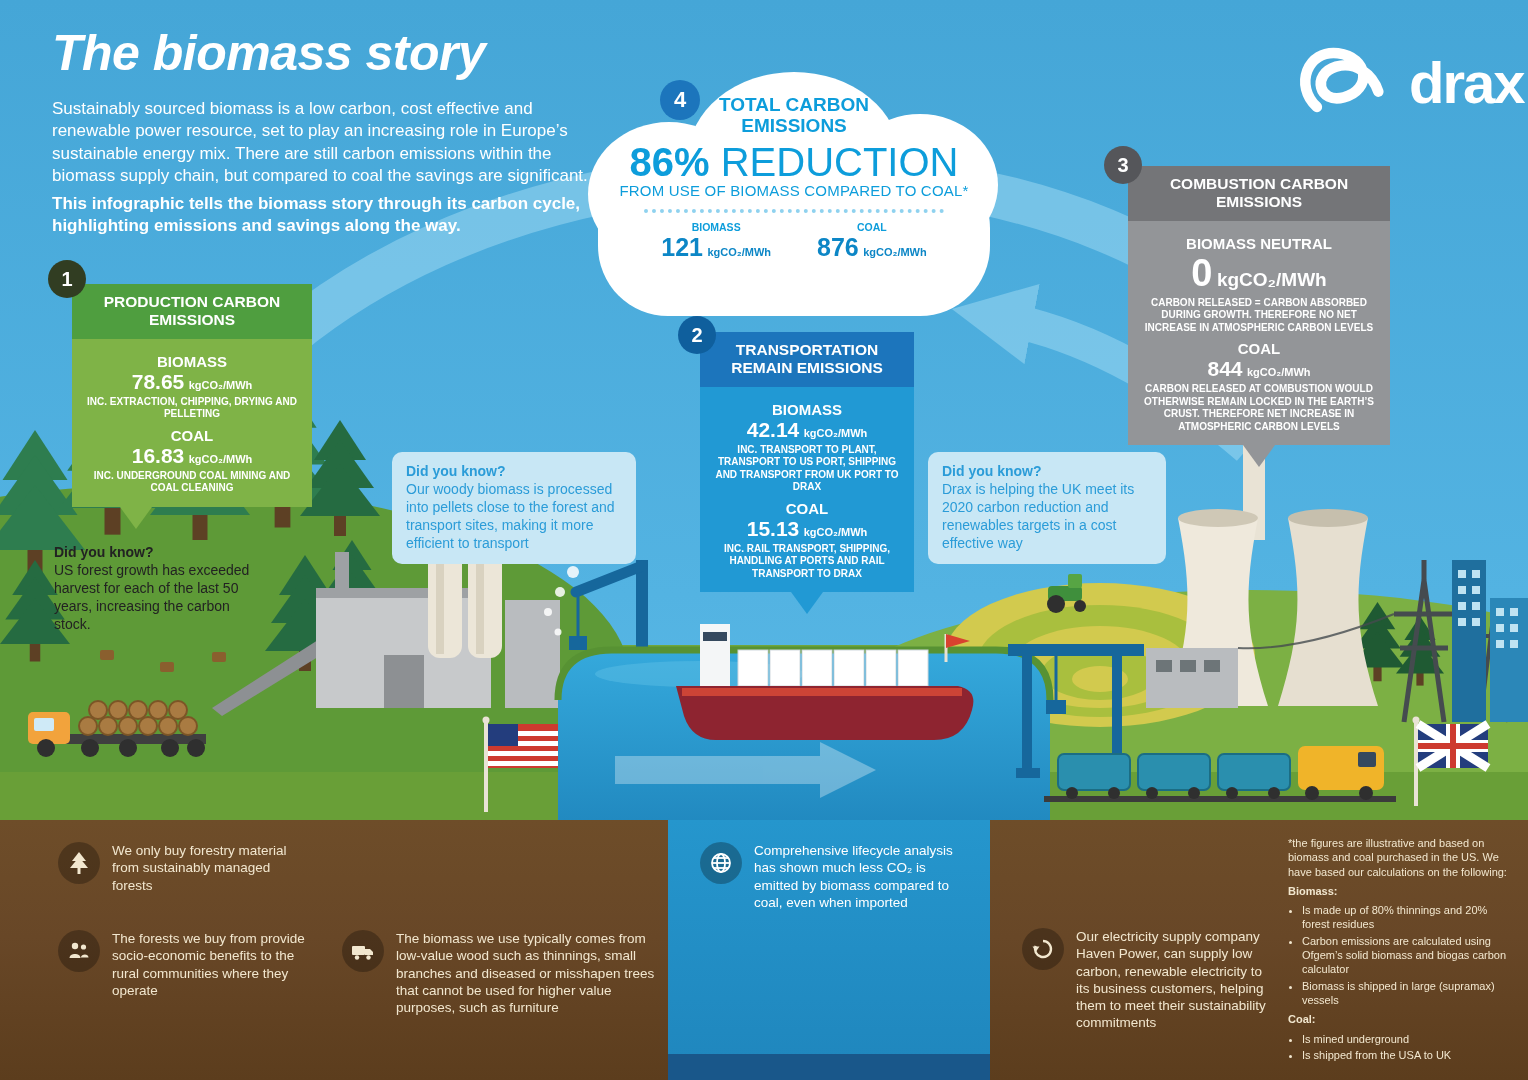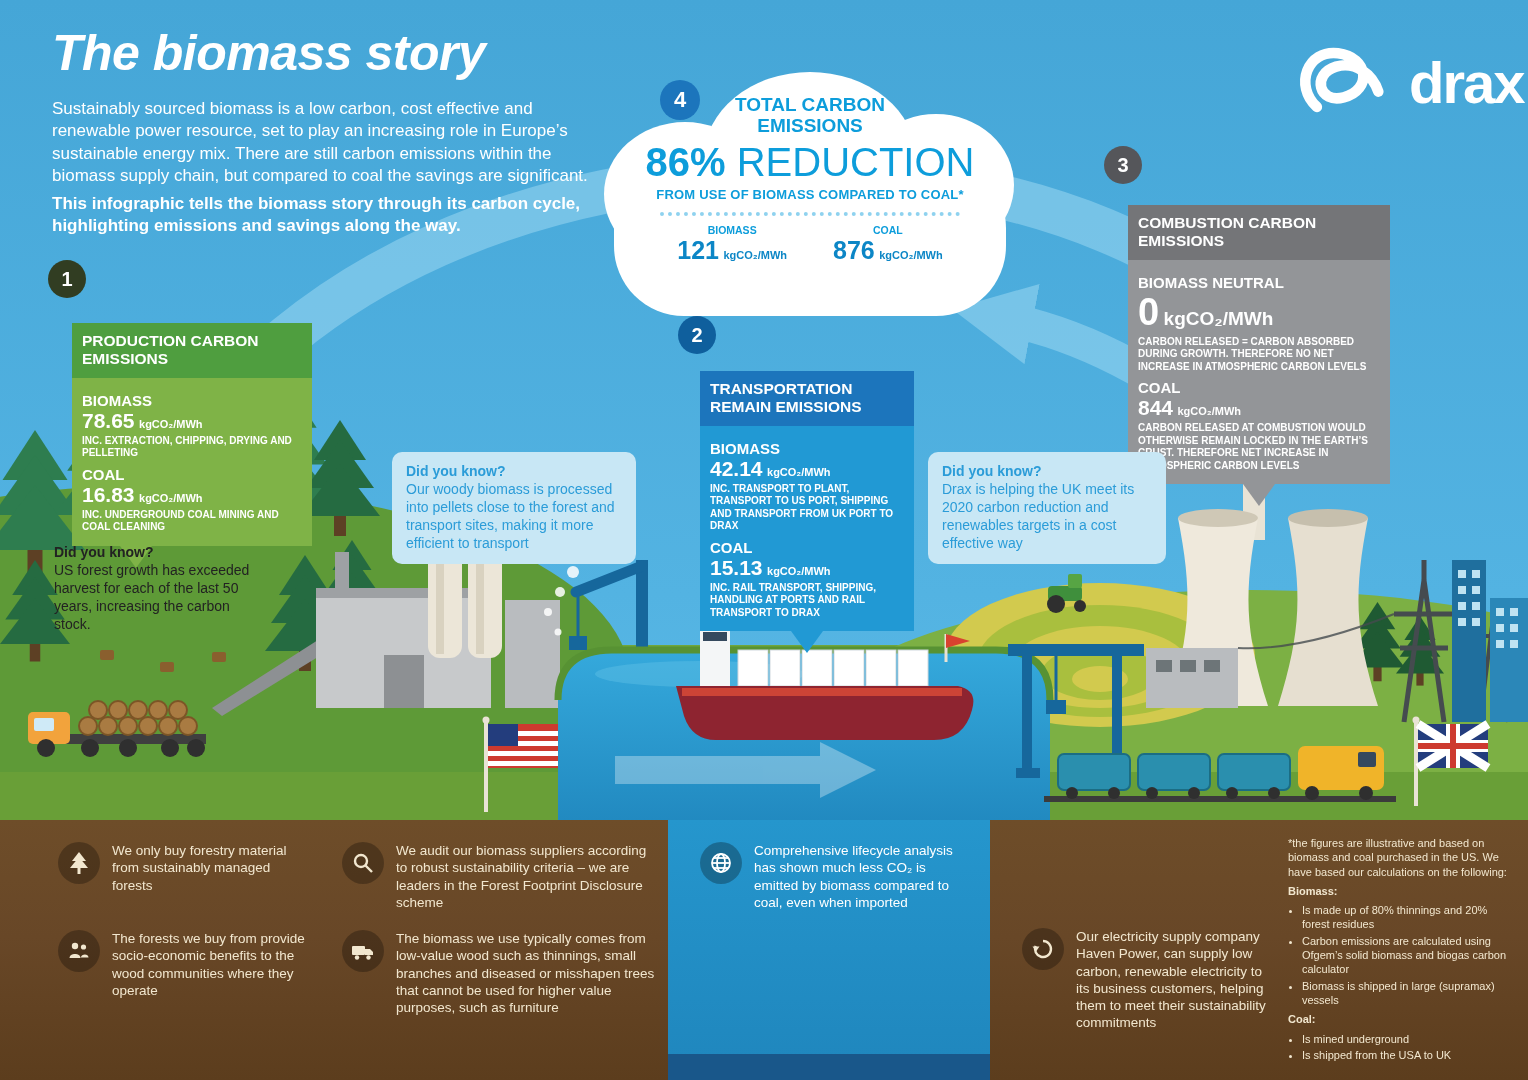--- a/index.html
+++ b/index.html
@@ -10,47 +10,47 @@
   .arcs{z-index:1}.scene{z-index:2}
 
   
   .title{position:absolute;left:52px;top:24px;z-index:5;color:#fff;font-size:50px;font-weight:bold;letter-spacing:-.5px;font-style:italic;}
   .intro{position:absolute;left:52px;top:98px;width:548px;z-index:5;color:#fff;font-size:17px;line-height:1.32;}
   .intro-em{position:absolute;left:52px;top:193px;width:548px;z-index:5;color:#fff;font-size:17px;font-weight:bold;line-height:1.3;}
   .logo{position:absolute;left:1290px;top:34px;z-index:5;display:flex;align-items:center;color:#fff;gap:23px;}
   .logo-text{font-size:58px;font-weight:bold;letter-spacing:-2px;}
 
   
-  .cloud{position:absolute;left:612px;top:74px;width:396px;height:246px;z-index:6;}
+  .cloud{position:absolute;left:596px;top:74px;width:396px;height:246px;z-index:6;}
   .puff{position:absolute;background:#fff;border-radius:50%;}
   .p1{left:92px;top:-2px;width:212px;height:172px;}
   .p2{left:-8px;top:48px;width:162px;height:144px;}
   .p3{left:246px;top:40px;width:156px;height:142px;}
   .cbody{position:absolute;left:2px;top:84px;width:392px;height:158px;background:#fff;border-radius:70px;}
   .cloud-content{position:absolute;left:0;top:0;width:100%;height:100%;display:flex;flex-direction:column;align-items:center;text-align:center;padding-top:20px;color:#0d9ddb;}
   .c-title{font-weight:bold;font-size:19px;line-height:1.12;width:210px;}
   .c-headline{margin-top:5px;font-size:40px;line-height:1;white-space:nowrap;}
   .c-headline .hv{font-weight:bold;}
   .c-headline .hw{font-weight:normal;}
-  .c-sub{font-size:13px;font-weight:bold;margin-top:5px;letter-spacing:.2px;}
+  .c-sub{font-size:15px;font-weight:normal;letter-spacing:.2px;}
   .c-dots{width:300px;border-top:4px dotted #8fd2ef;margin:10px 0 8px;}
   .c-row{display:flex;gap:46px;}
   .c-flabel{font-size:10.5px;font-weight:bold;}
   .c-num{font-size:25px;font-weight:bold;color:#0c86c6;}
   .c-unit{font-size:11px;font-weight:bold;color:#0c86c6;}
 
   
   .badge{position:absolute;z-index:7;border-radius:50%;color:#fff;font-weight:bold;display:flex;align-items:center;justify-content:center;}
   #badge1{left:48px;top:260px;width:38px;height:38px;background:#313d22;font-size:20px;}
   #badge2{left:678px;top:316px;width:38px;height:38px;background:#0f5f9d;font-size:20px;}
   #badge3{left:1104px;top:146px;width:38px;height:38px;background:#55565a;font-size:20px;}
   #badge4{left:660px;top:80px;width:40px;height:40px;background:#1c75bc;font-size:22px;}
 
   
-  .ibox{position:absolute;z-index:5;color:#fff;margin-top:39px;}
+  .ibox{position:absolute;z-index:5;color:#fff;text-align:center;}
   #box1{left:72px;top:284px;width:240px;}
   #box2{left:700px;top:332px;width:214px;}
   #box3{left:1128px;top:166px;width:262px;}
   .hd{font-weight:bold;font-size:15.5px;line-height:1.18;padding:9px 10px;}
   .bd{padding:8px 10px 12px;}
   .g-hd{background:#4f9e3f;}.g-bd{background:#7fb347;}
   .b-hd{background:#1c75bc;}.b-bd{background:#2199d4;}
   .k-hd{background:#747578;}.k-bd{background:#939598;}
   .flabel{font-weight:bold;font-size:15px;margin-top:6px;}
   .fval .num{font-size:21px;font-weight:bold;}
@@ -475,32 +475,23 @@
 
     <div class="fitem" style="left:58px;top:110px;width:258px;">
       <span class="ficon">
         <svg width="24" height="24" viewBox="0 0 24 24" fill="#f2e7cf">
             <circle cx="8" cy="7" r="3.2"></circle>
             <path d="M2.5,19 C2.5,13.5 13.5,13.5 13.5,19 Z"></path>
             <circle cx="16.5" cy="8" r="2.6"></circle>
             <path d="M13.8,18.5 C14.4,14.5 21.5,14.5 21.5,18.5 Z"></path>
           </svg>
       </span>
-      <span>The forests we buy from provide socio-economic benefits to the wood communities where they operate</span>
-    </div>
-
-    <div class="fitem" style="left:342px;top:22px;width:316px;">
-      <span class="ficon">
-        <svg width="24" height="24" viewBox="0 0 24 24" fill="none" stroke="#f2e7cf" stroke-width="2.4">
-            <circle cx="10" cy="10" r="6"></circle>
-            <line x1="14.5" y1="14.5" x2="21" y2="21"></line>
-          </svg>
-      </span>
-      <span>We audit our biomass suppliers according to robust sustainability criteria – we are leaders in the Forest Footprint Disclosure scheme</span>
-    </div>
+      <span>The forests we buy from provide socio-economic benefits to the rural communities where they operate</span>
+    </div>
+
 
     <div class="fitem" style="left:342px;top:110px;width:322px;">
       <span class="ficon">
         <svg width="24" height="24" viewBox="0 0 24 24" fill="#f2e7cf">
             <rect x="1" y="7" width="13" height="9" rx="1"></rect>
             <path d="M14,10 h5 l3,3 v3 h-8 Z"></path>
             <circle cx="6" cy="18.5" r="2.2"></circle>
             <circle cx="17.5" cy="18.5" r="2.2"></circle>
           </svg>
       </span>

